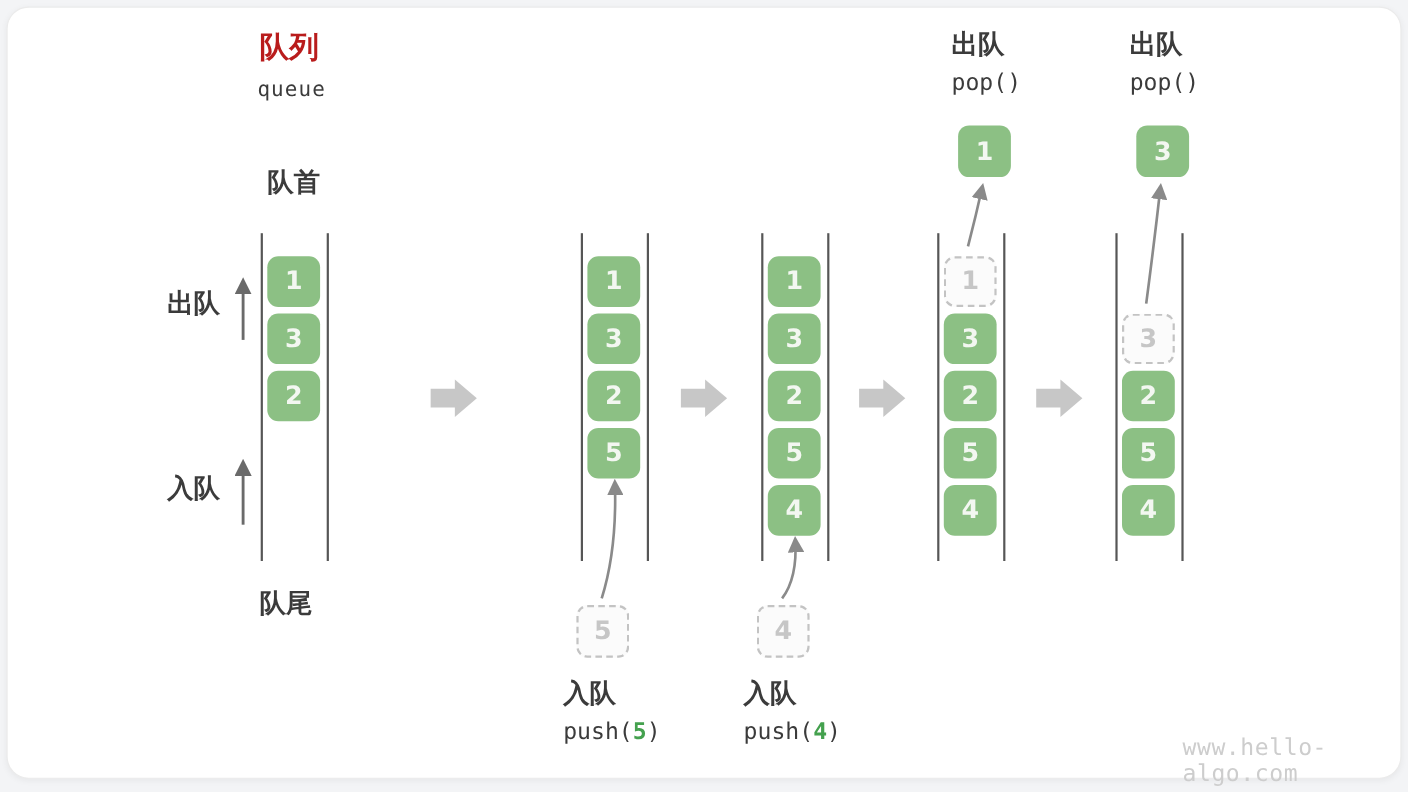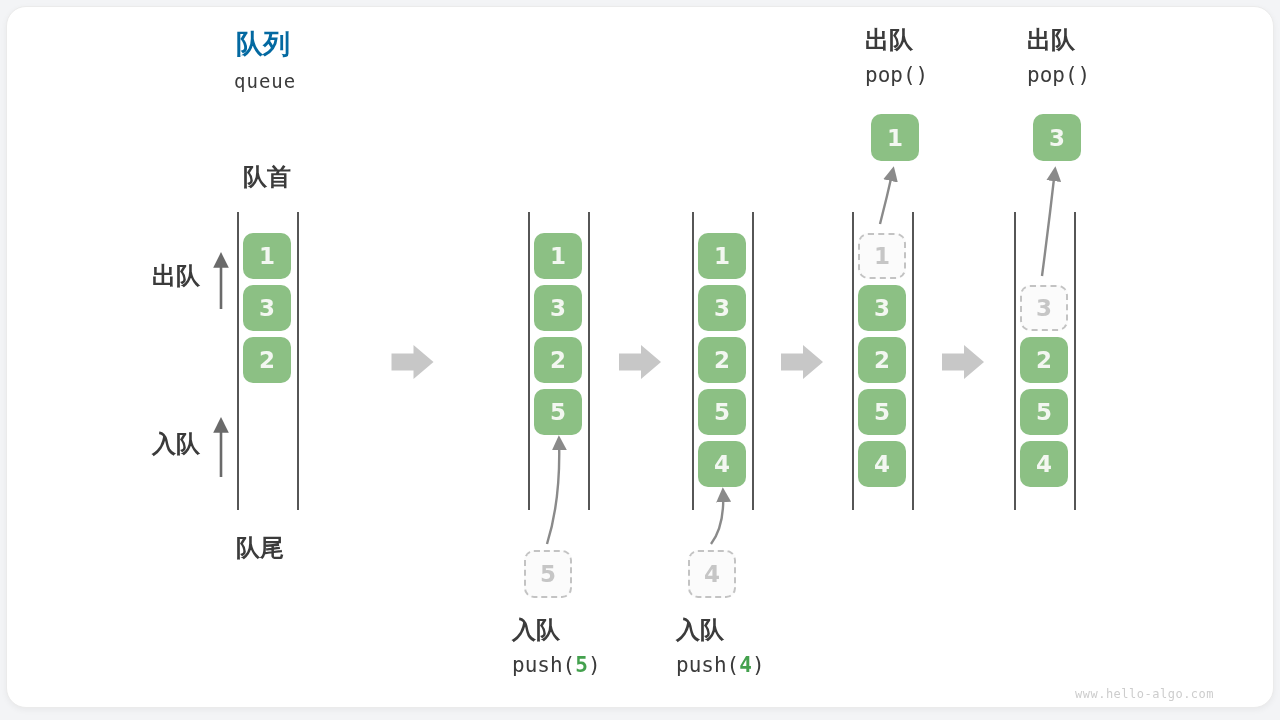--- a/index.html
+++ b/index.html
@@ -8,21 +8,21 @@
     background:#f3f4f6;
     font-family:"DejaVu Sans","Liberation Sans",sans-serif;
     overflow:hidden;
   }
   .canvas{position:relative;width:1280px;height:720px;}
   .card{
     position:absolute;left:6px;top:6px;width:1266px;height:700px;
     background:#ffffff;border:1px solid #ebebeb;border-radius:20px;
     box-shadow:0 2px 6px rgba(0,0,0,.05);
   }
-  .title-zh{position:absolute;left:236px;top:28px;font-size:27px;font-weight:700;color:#0369a1;line-height:1.2;}
+  .title-zh{position:absolute;left:236px;top:28px;font-size:27px;font-weight:700;color:#b91c1c;line-height:1.2;}
   .title-en{position:absolute;left:234px;top:70px;font-family:"DejaVu Sans Mono","Liberation Mono",monospace;font-size:19px;color:#3b3b3b;letter-spacing:1px;}
   .lbl{position:absolute;font-size:24px;font-weight:700;color:#3b3b3b;line-height:1;white-space:nowrap;}
   .lbl.centered{transform:translateX(-50%);}
   #columns .wall{position:absolute;width:1.6px;background:#565656;}
   .qbox{
     position:absolute;width:48px;height:46px;border-radius:10px;
     background:#8cc084;color:#f3f7f1;
     font-size:23px;font-weight:700;
     display:flex;align-items:center;justify-content:center;
     box-sizing:border-box;
@@ -34,33 +34,33 @@
   .hdr-zh{font-size:24px;font-weight:700;color:#3b3b3b;line-height:1;margin-bottom:13px;}
   .hdr-code{font-family:"DejaVu Sans Mono","Liberation Mono",monospace;font-size:21px;color:#3b3b3b;line-height:1;}
   .op-arg{color:#44a14e;font-weight:700;}
   #overlay{position:absolute;left:0;top:0;width:1280px;height:720px;pointer-events:none;}
   .blockarrow{fill:#c7c7c7;stroke:none;}
   .motion{fill:none;stroke:#8a8a8a;stroke-width:2.4px;}
   .dir{fill:none;stroke:#6a6a6a;stroke-width:2.6px;}
   .watermark{
     position:absolute;left:1075px;top:667px;
     font-family:"DejaVu Sans Mono","Liberation Mono",monospace;
-    font-size:12px;color:#cdcdcd;letter-spacing:0.5px;margin-top:20px;
+    font-size:21px;color:#cdcdcd;letter-spacing:0.5px;
   }
 </style>
 </head>
 <body>
 
 <div class="canvas">
   <div class="card"></div>
 
   <div class="title-zh">队列</div>
   <div class="title-en">queue</div>
 
-  <div class="lbl centered" style="left:267px;top:165px;">队首</div>
+  <div class="lbl centered" style="left:267px;top:154px;">队首</div>
   <div class="lbl centered" style="left:260px;top:536px;">队尾</div>
   <div class="lbl" style="left:152px;top:264px;">出队</div>
   <div class="lbl" style="left:152px;top:432px;">入队</div>
 
   <div id="columns">
       <div class="wall" style="left: 237px; top: 212px; height: 298px;"></div>
       <div class="wall" style="left: 297px; top: 212px; height: 298px;"></div>
       <div class="qbox" style="left: 243px; top: 233px;">
         <span>1</span>
       </div>

